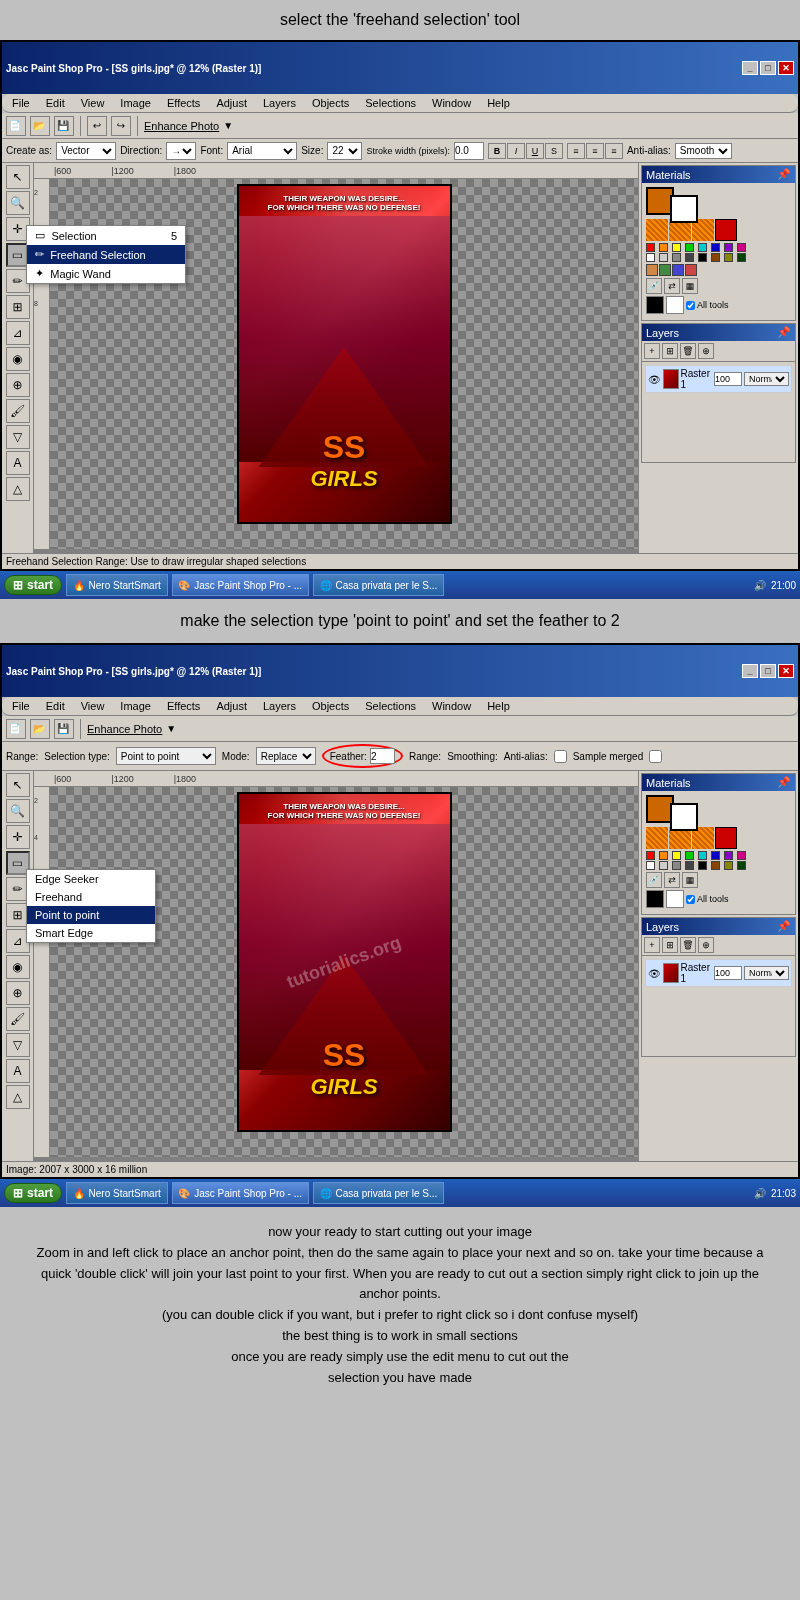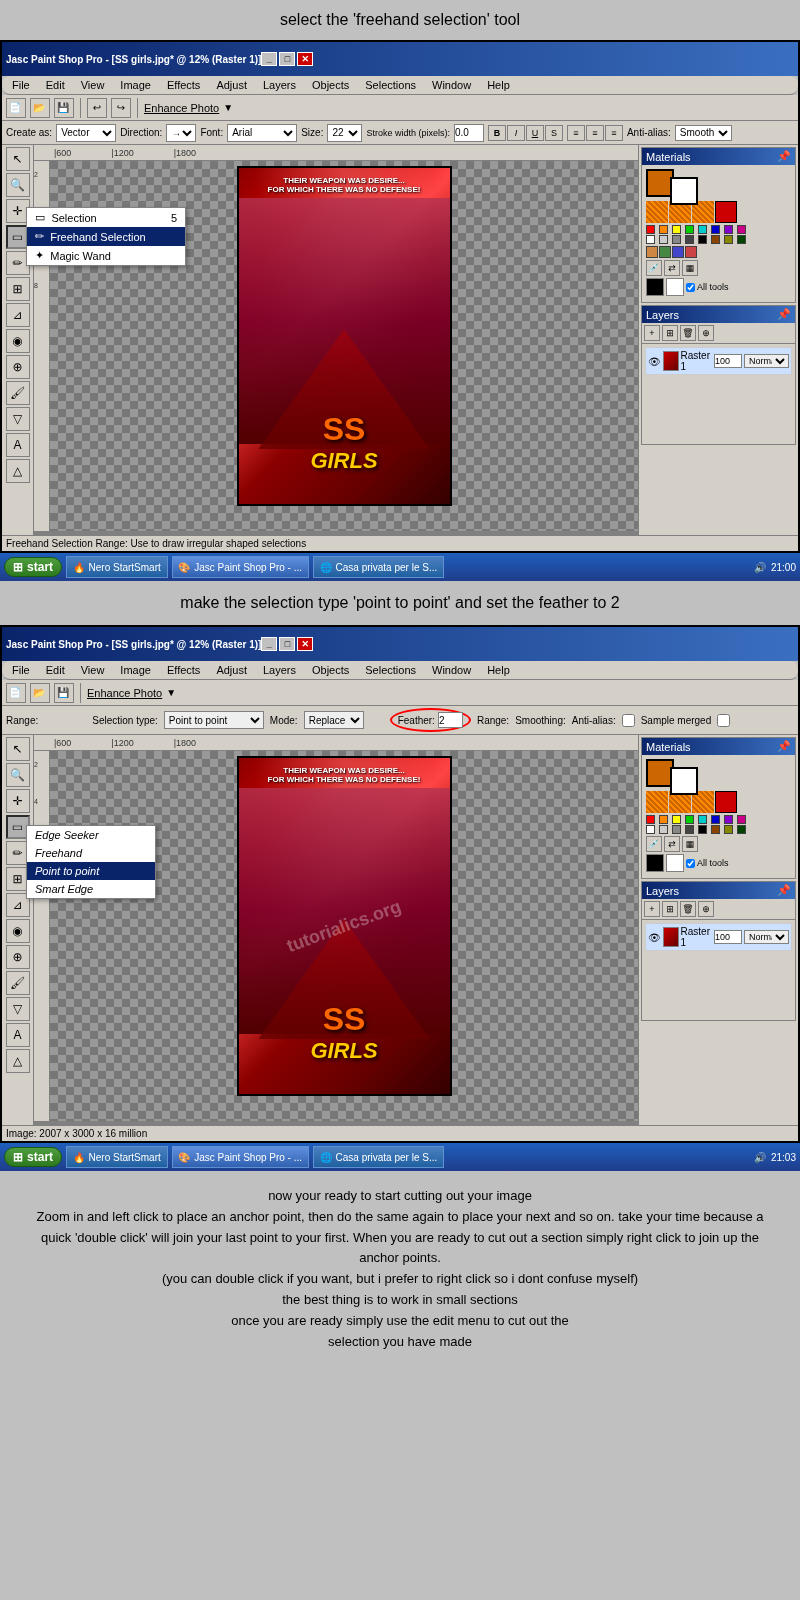--- a/index.html
+++ b/index.html
@@ -27,21 +27,22 @@
     
     .window {
       border: 2px solid #000;
       margin: 0;
     }
     .title-bar {
       background: linear-gradient(to right, #0a246a, #3a6fc0);
       color: white;
       display: flex;
       align-items: center;
-      padding: 10px 4px;
+      justify-content: space-between;
+      padding: 19px 4px;
       font-size: 11px;
       font-weight: bold;
     }
     .title-bar-buttons {
       display: flex;
       gap: 2px;
     }
     .title-bar-btn {
       width: 16px;
       height: 14px;
@@ -707,31 +708,31 @@
     <div class="toolbar-btn">📂</div>
     <div class="toolbar-btn">💾</div>
     <div class="toolbar-separator"></div>
     <span style="font-size:11px;color:#000;cursor:pointer;text-decoration:underline;">Enhance Photo</span>
     <span style="font-size:10px;cursor:pointer;">▼</span>
   </div>
 
   <div class="toolbar2" style="min-height:24px;position:relative;">
     <span style="font-size:10px;">Range:</span>
 
-    <span style="font-size:10px;margin-left:48px;">Selection type:</span>
+    <span style="font-size:10px;">Selection type:</span>
     <select style="height:18px;font-size:10px;border:1px solid #808080;width:100px;">
       <option>Point to point</option>
     </select>
 
     <span style="font-size:10px;">Mode:</span>
     <select style="height:18px;font-size:10px;border:1px solid #808080;width:60px;">
       <option>Replace</option>
     </select>
 
-    <div style="display:flex;align-items:center;gap:3px;border:2px solid red;border-radius:50%;padding:2px 6px;margin-left:20px;">
+    <div style="display:flex;align-items:center;gap:3px;border:2px solid red;border-radius:50%;padding:2px 6px;">
       <span style="font-size:10px;">Feather:</span>
       <input value="2" style="width: 25px; height: 16px; font-size: 10px; border: 1px solid rgb(128, 128, 128);">
     </div>
     <span style="font-size:10px;">Range:</span>
     <span style="font-size:10px;">Smoothing:</span>
     <span style="font-size:10px;">Anti-alias:</span>
     <input type="checkbox" style="">
     <span style="font-size:10px;">Sample merged</span>
     <input type="checkbox" style="">
   </div>
@@ -746,21 +747,21 @@
       <div class="tool-btn">✏</div>
       <div class="tool-btn">⊞</div>
       <div class="tool-btn">⊿</div>
       <div class="tool-btn">◉</div>
       <div class="tool-btn">⊕</div>
       <div class="tool-btn">🖌</div>
       <div class="tool-btn">▽</div>
       <div class="tool-btn">A</div>
       <div class="tool-btn">△</div>
 
-      <div class="dropdown-menu" style="position:absolute;top:90px;left:24px;z-index:100;min-width:130px;font-style:italic;">
+      <div class="dropdown-menu" style="position:absolute;top:98px;left:24px;z-index:100;min-width:130px;">
         <div class="dropdown-item">Edge Seeker</div>
         <div class="dropdown-item">Freehand</div>
         <div class="dropdown-item highlighted">Point to point</div>
         <div class="dropdown-item">Smart Edge</div>
       </div>
     </div>
 
     <div class="canvas-area">
       <div class="canvas-ruler-h" style="display:flex;align-items:center;padding-left:20px;font-size:9px;color:#333;">
         <span>|600</span>

